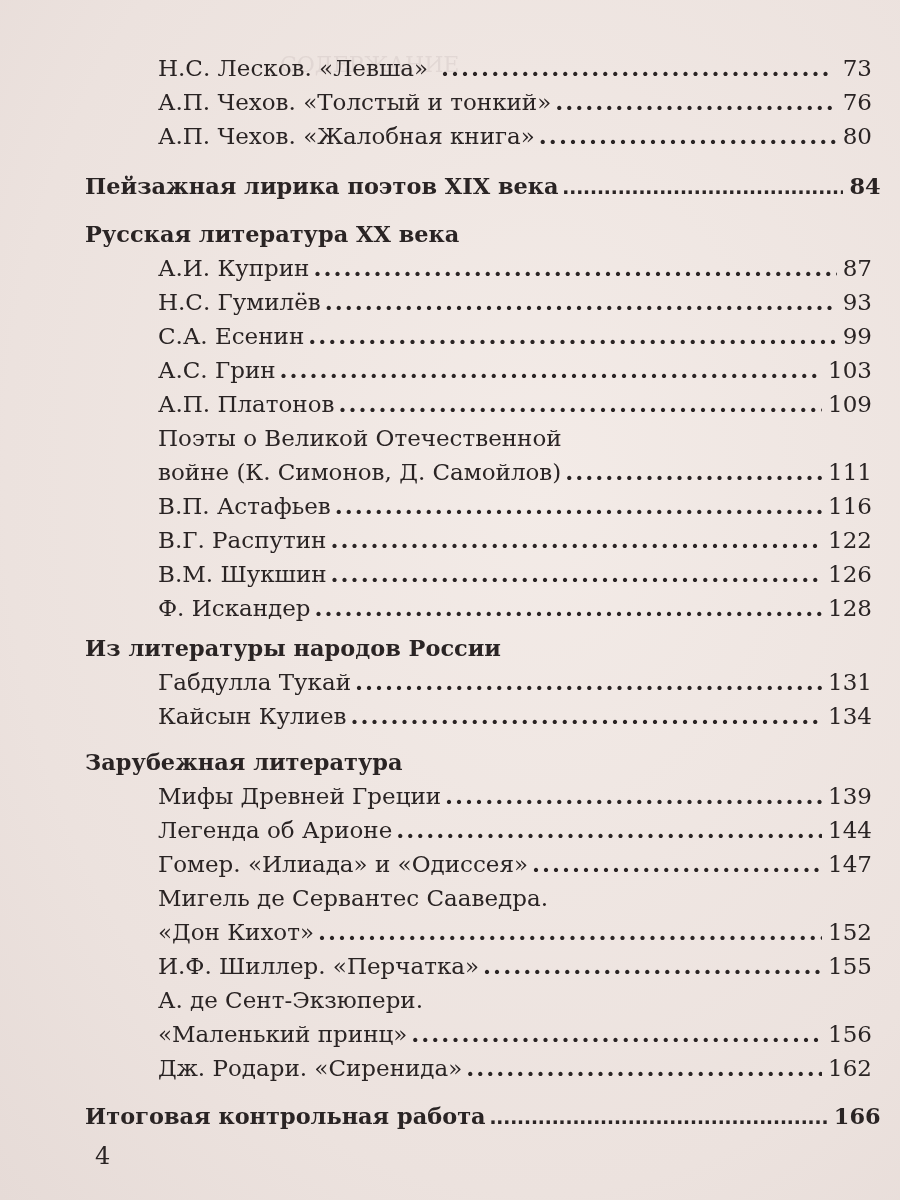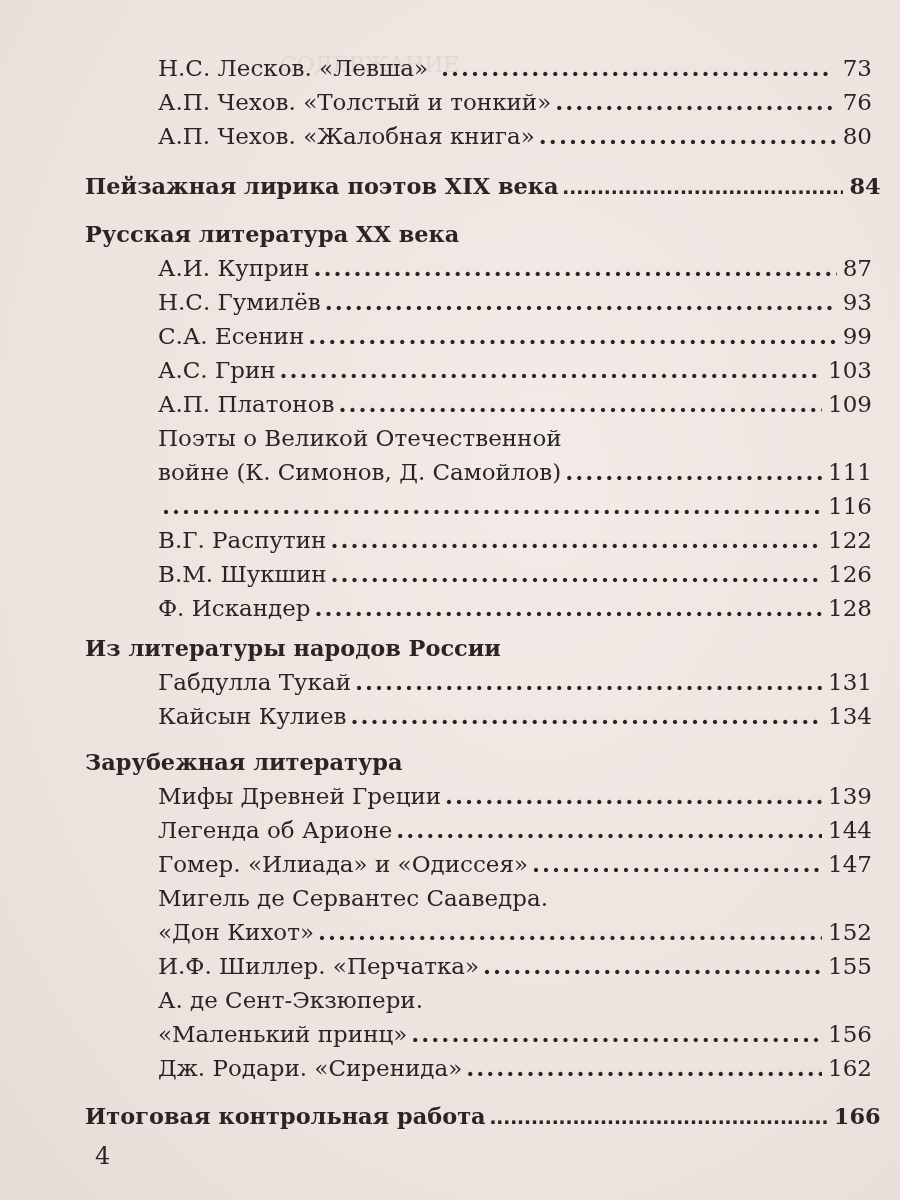--- a/index.html
+++ b/index.html
@@ -106,20 +106,21 @@
       <div class="row sub nopage" style="top: 422px;">
         <span class="title">Поэты о Великой Отечественной</span>
         <span class="page-num"></span>
       </div>
       <div class="row sub" style="top: 456px; justify-content: space-between;">
         <span class="title">войне (К. Симонов, Д. Самойлов)</span>
         <span class="leader"></span>
         <span class="page-num">111</span>
       </div>
       <div class="row sub" style="top: 490px;">
+        <span class="title">В.П. Астафьев</span>
         <span class="leader"></span>
         <span class="page-num">116</span>
       </div>
       <div class="row sub" style="top: 524px;">
         <span class="title">В.Г. Распутин</span>
         <span class="leader"></span>
         <span class="page-num">122</span>
       </div>
       <div class="row sub" style="top: 558px;">
         <span class="title">В.М. Шукшин</span>

